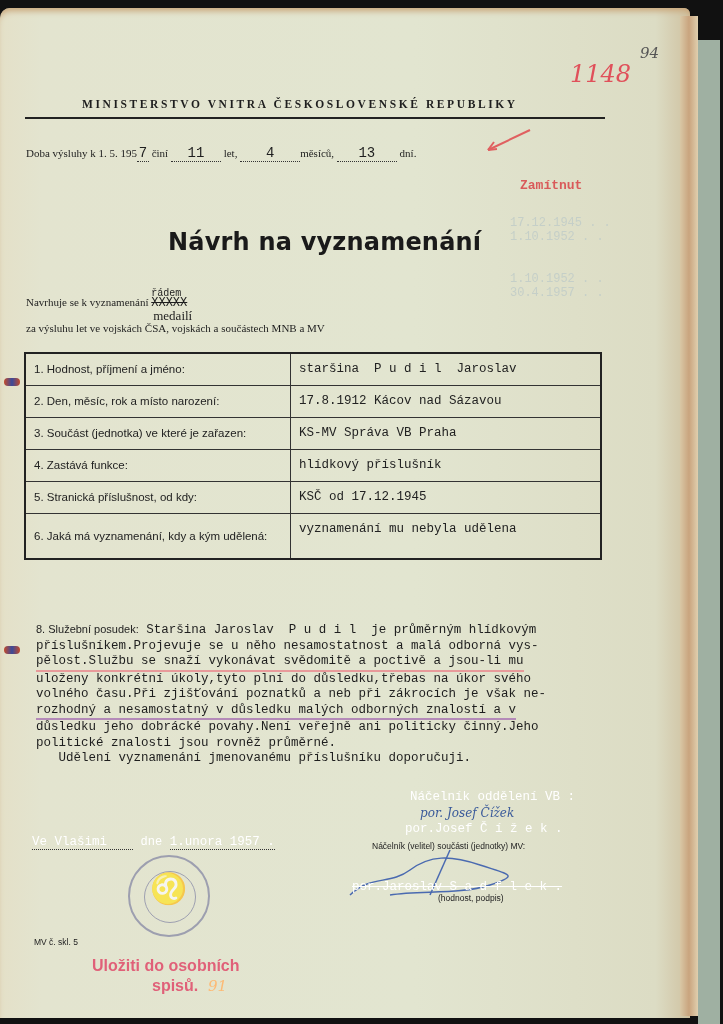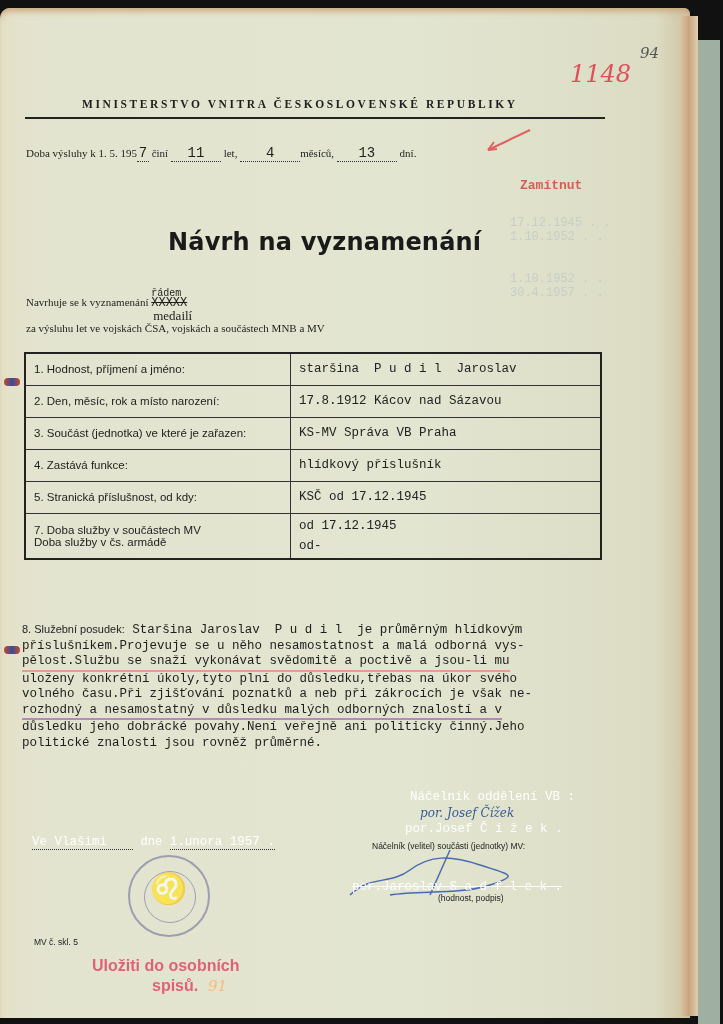--- a/index.html
+++ b/index.html
@@ -18,21 +18,21 @@
   .rule{left:25px;top:117px;width:580px;height:2px;background:#222;}
   .doba{left:26px;top:145px;font-size:11px;}
   .doba .fill{font-family:"Liberation Mono",monospace;font-size:14px;border-bottom:1px dotted #333;display:inline-block;text-align:center;}
   .title{left:168px;top:228px;font-size:24px;font-weight:bold;font-family:"DejaVu Sans",sans-serif;color:#1a1a1a;letter-spacing:0.2px;}
   .navrh{left:26px;top:296px;font-size:11px;}
   .typed{font-family:"Liberation Mono",monospace;font-size:13px;}
   .table{left:24px;top:352px;width:578px;border:2px solid #222;border-collapse:collapse;}
   .table td{border:1px solid #333;font-size:11.5px;padding:0 8px;vertical-align:middle;}
   .table td.l{width:248px;font-family:"Liberation Sans",sans-serif;color:#222;}
   .table td.r{font-family:"Liberation Mono",monospace;font-size:12.5px;color:#222;}
-  .posudek{left:22px;top:622px;width:600px;font-size:12.5px;line-height:15.5px;}
+  .posudek{left:36px;top:622px;width:600px;font-size:12.5px;line-height:15.5px;}
   .posudek .lbl{font-family:"Liberation Sans",sans-serif;font-size:11px;}
   .hl-red{border-bottom:2px solid #e89a9a;}
   .hl-purple{border-bottom:2px solid #b48ab8;}
   .sig{font-family:"Liberation Mono",monospace;font-size:12.5px;color:#ffffff;}
   .small{font-family:"Liberation Sans",sans-serif;font-size:8.5px;color:#222;}
   .stamp{left:128px;top:855px;width:78px;height:78px;border-radius:50%;border:2px solid #8c8ea8;opacity:0.8;}
   .stamp .inner{position:absolute;left:14px;top:14px;width:50px;height:50px;border-radius:50%;border:1px solid #8c8ea8;}
   .stamp .lion{position:absolute;left:0;top:14px;width:100%;text-align:center;color:#8c8ea8;font-size:30px;}
   .redstamp{color:#e04a6a;font-family:"Liberation Sans",sans-serif;font-weight:bold;font-size:16px;opacity:0.85;}
   .zamitnut{color:#d95a5a;font-family:"Liberation Mono",monospace;font-weight:bold;font-size:13px;}
@@ -101,41 +101,36 @@
       </tr>
   <tr style="height:32px;">
         <td class="l">4. Zastává funkce:</td>
         <td class="r">hlídkový příslušník</td>
       </tr>
   <tr style="height:32px;">
         <td class="l">5. Stranická příslušnost, od kdy:</td>
         <td class="r">KSČ od 17.12.1945</td>
       </tr>
   <tr style="height:46px;">
-    <td class="l">
-          <div>7. Doba služby v součástech MV</div>
-          <div>Doba služby v čs. armádě</div>
-        </td>
-    <td class="r">
-          <div>od 17.12.1945</div>
-          <div style="margin-top:6px;">od-</div>
-        </td>
-  </tr>
+        <td class="l">6. Jaká má vyznamenání, kdy a kým udělená:</td>
+        <td class="r" style="vertical-align:top;padding-top:8px;">vyznamenání mu nebyla udělena</td>
+      </tr>
 </tbody>
   </table>
 
 <div class="abs txt posudek mono">
   <div><span class="lbl">8. Služební posudek:</span> <span style="white-space:pre;">Staršina Jaroslav  P u d i l  je průměrným hlídkovým</span></div>
   <div>příslušníkem.Projevuje se u něho nesamostatnost a malá odborná vys-</div>
   <div class="hl-red" style="display:inline-block;">pělost.Službu se snaží vykonávat svědomitě a poctivě a jsou-li mu</div>
   <div>uloženy konkrétní úkoly,tyto plní do důsledku,třebas na úkor svého</div>
   <div>volného času.Při zjišťování poznatků a neb při zákrocích je však ne-</div>
   <div class="hl-purple" style="display:inline-block;">rozhodný a nesamostatný v důsledku malých odborných znalostí a v</div>
   <div>důsledku jeho dobrácké povahy.Není veřejně ani politicky činný.Jeho</div>
   <div>politické znalosti jsou rovněž průměrné.</div>
+  <div style="white-space:pre;">   Udělení vyznamenání jmenovanému příslušníku doporučuji.</div>
 </div>
 
 <div class="abs sig" style="left:410px;top:790px;">Náčelník oddělení VB :</div>
 <div class="abs" style="left:420px;top:806px;font-family:'DejaVu Serif',serif;font-style:italic;color:#3a5a9a;font-size:12px;">por. Josef Čížek</div>
 <div class="abs sig" style="left:405px;top:822px;">por.Josef Č í ž e k .</div>
 <div class="abs small" style="left:372px;top:841px;">Náčelník (velitel) součásti (jednotky) MV:</div>
 <svg class="abs" style="left:330px;top:845px;" width="200" height="55">
     <path d="M20 50 C40 30,60 40,80 25 S120 10,150 20 S190 30,160 40 S90 45,60 50" stroke="#4a6ab0" stroke-width="1.5" fill="none"></path>
     <path d="M120 5 L100 50" stroke="#4a6ab0" stroke-width="1.5"></path>
   </svg>

